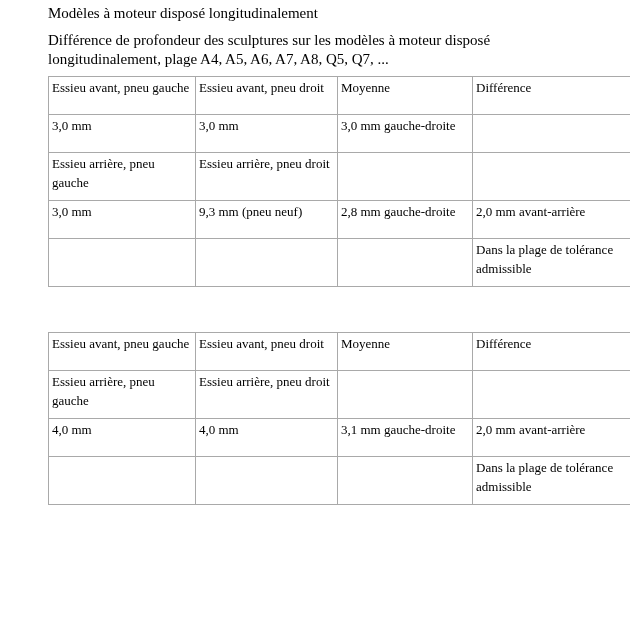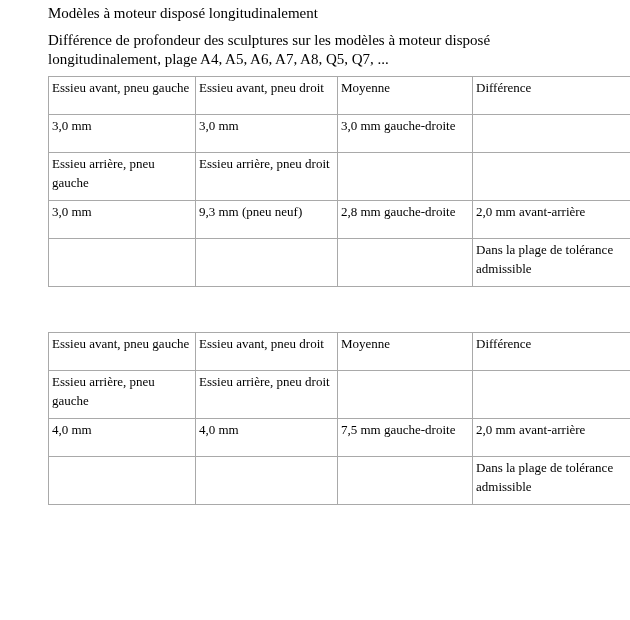--- a/index.html
+++ b/index.html
@@ -125,21 +125,21 @@
       </tr>
       <tr>
         <td>Essieu arrière, pneu gauche</td>
         <td>Essieu arrière, pneu droit</td>
         <td class="cell-empty"></td>
         <td class="cell-empty"></td>
       </tr>
       <tr>
         <td>4,0 mm</td>
         <td>4,0 mm</td>
-        <td>7,5 mm gauche-droite</td>
+        <td>3,1 mm gauche-droite</td>
         <td>2,0 mm avant-arrière</td>
       </tr>
       <tr>
         <td class="cell-empty"></td>
         <td class="cell-empty"></td>
         <td class="cell-empty"></td>
         <td>Dans la plage de tolérance admissible</td>
       </tr>
     </tbody>
   </table>

